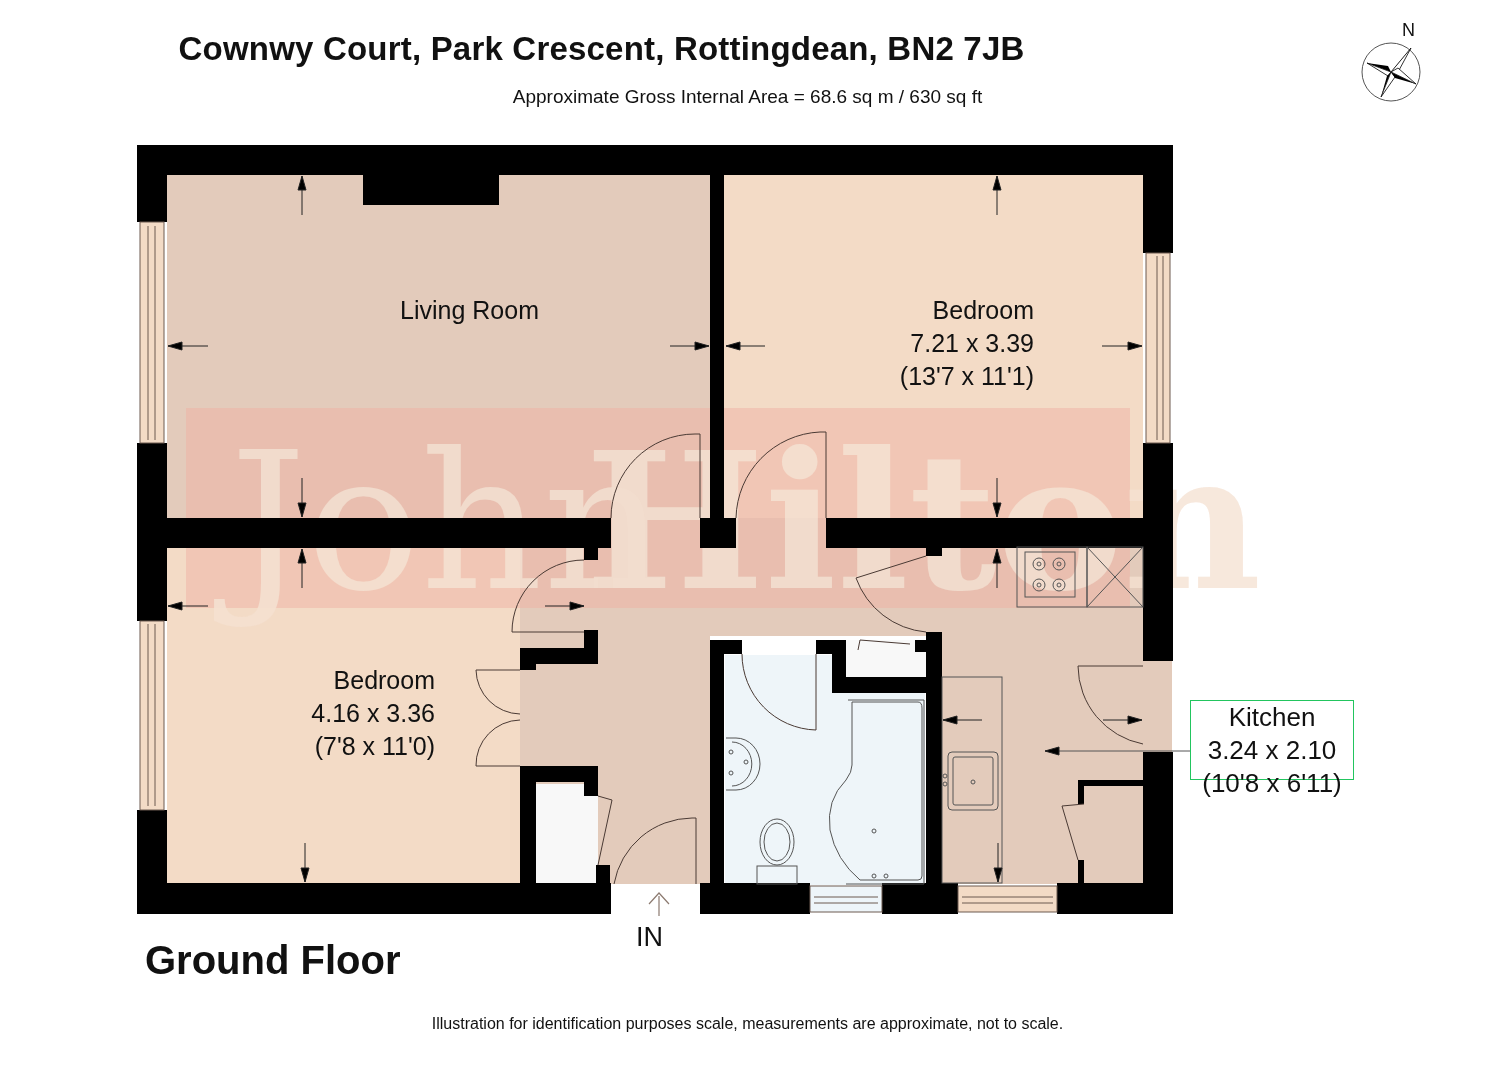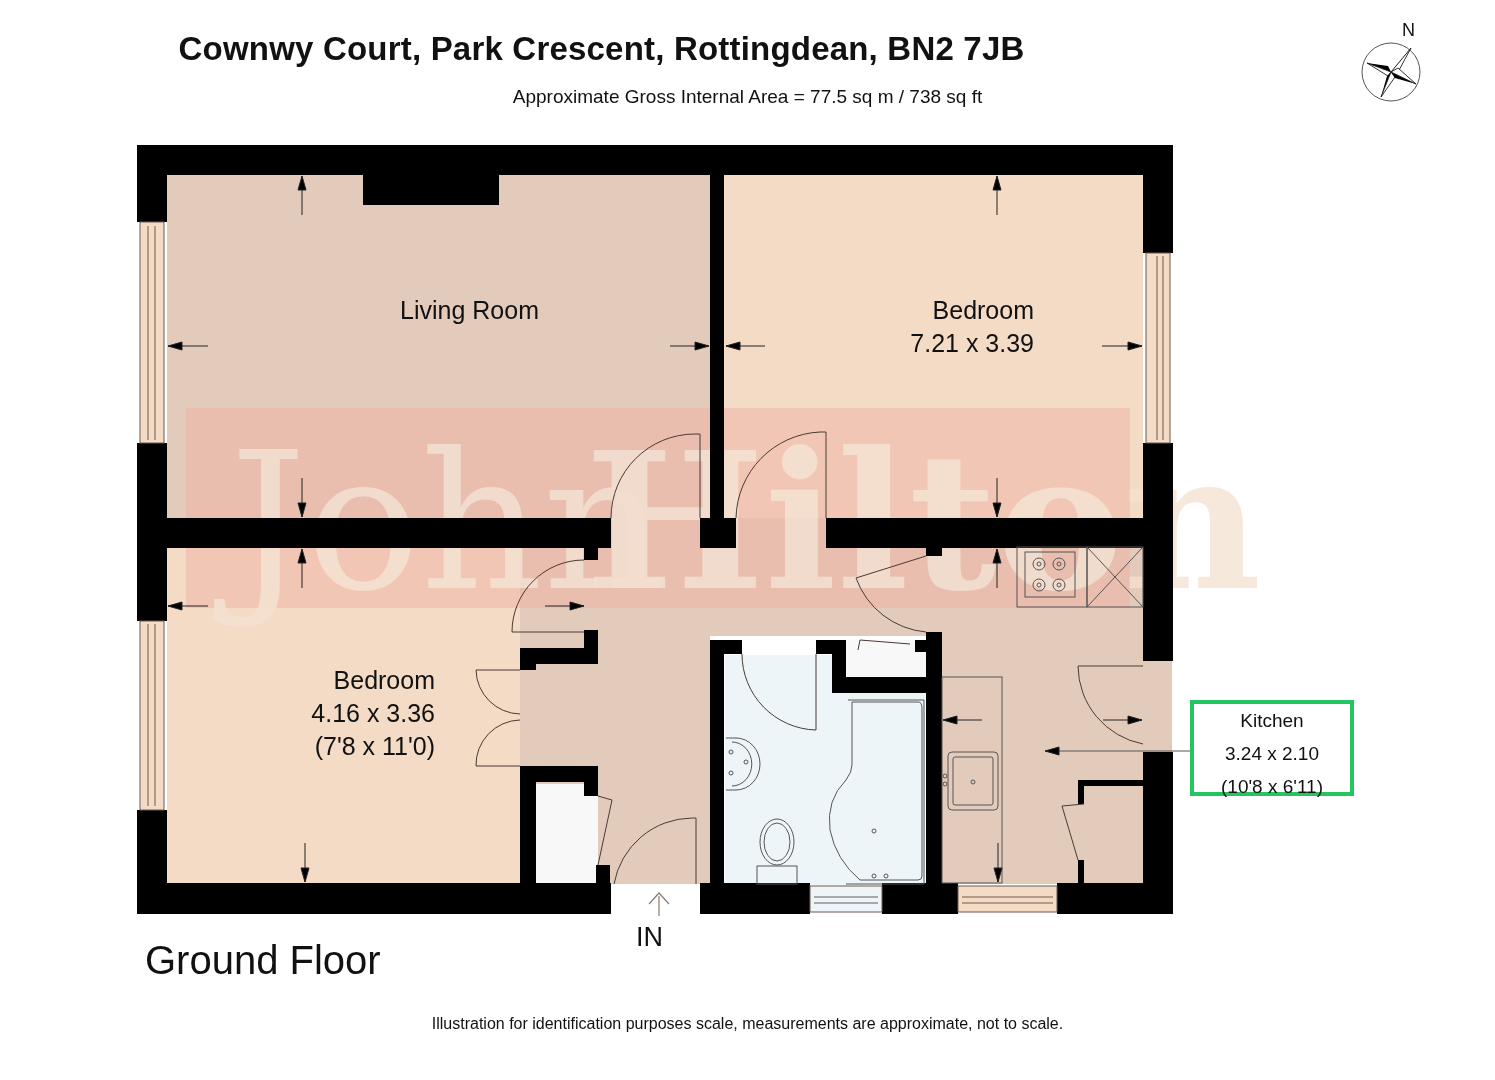--- a/index.html
+++ b/index.html
@@ -5,32 +5,32 @@
   html, body { margin: 0; padding: 0; background: #ffffff; }
   body { width: 1495px; height: 1080px; position: relative; overflow: hidden; font-family: "Liberation Sans", sans-serif; color: #111; }
   .abs { position: absolute; }
   .title { left: 0; width: 1203px; top: 30px; text-align: center; font-size: 33px; font-weight: bold; letter-spacing: 0.2px; }
   .subtitle { left: 0; width: 1495px; top: 86px; text-align: center; font-size: 19px; }
   .compass { left: 1358px; top: 22px; width: 70px; height: 82px; }
   .compass-n { position: absolute; left: 44px; top: -2px; font-size: 18px; }
   .plan { left: 0; top: 0; width: 1495px; height: 1080px; }
   .room-label { position: absolute; text-align: right; font-size: 25px; line-height: 33px; }
   .room-label span { display: block; }
-  .kitchen-box { position: absolute; left: 1190px; top: 700px; width: 164px; height: 96px; border: 4px solid #22c55e; background: #fff; text-align: center; font-size: 19px; line-height: 33px; padding-top: 0; box-sizing: border-box; }
+  .kitchen-box { position: absolute; left: 1190px; top: 700px; width: 164px; height: 80px; border: 1px solid #22c55e; background: #fff; text-align: center; font-size: 26px; line-height: 33px; padding-top: 0; box-sizing: border-box; }
   .kitchen-box span { display: block; }
   .entrance { left: 636px; top: 922px; font-size: 27px; }
-  .floor-name { left: 145px; top: 938px; font-size: 40px; font-weight: normal; }
+  .floor-name { left: 145px; top: 938px; font-size: 40px; font-weight: bold; }
   .footer { left: 0; width: 1495px; top: 1013px; text-align: center; font-size: 16px; line-height: 21px; }
   .footer span { display: block; }
 </style>
 </head>
 <body>
 
 <div class="abs title">Cownwy Court, Park Crescent, Rottingdean, BN2 7JB</div>
-<div class="abs subtitle">Approximate Gross Internal Area = 77.5 sq m / 738 sq ft</div>
+<div class="abs subtitle">Approximate Gross Internal Area = 68.6 sq m / 630 sq ft</div>
 
 <div class="abs compass">
   <span class="compass-n">N</span>
   <svg width="70" height="82" viewBox="0 0 70 82">
     <circle cx="33" cy="50" r="29" fill="none" stroke="#555" stroke-width="1"></circle>
     <polygon points="53,26 38,46 33,50" fill="#000"></polygon>
     <polygon points="53,26 40,50 33,50" fill="#fff" stroke="#000" stroke-width="0.8"></polygon>
     <polygon points="9,41 30,44 33,50" fill="#000"></polygon>
     <polygon points="9,41 30,54 33,50" fill="#fff" stroke="#000" stroke-width="0.8"></polygon>
     <polygon points="23,75 29,54 33,50" fill="#000"></polygon>
@@ -213,20 +213,21 @@
     <path d="M659 916 L 659 896 M649 904 L 659 893 L 669 904"></path>
   </g>
 </svg>
 
 <div class="room-label" style="left:339px; top:294px; width:200px;">
   <span>Living Room</span>
 </div>
 <div class="room-label" style="left:834px; top:294px; width:200px;">
   <span>Bedroom</span>
   <span>7.21 x 3.39</span>
+  <span>(13'7 x 11'1)</span>
 </div>
 <div class="room-label" style="left:235px; top:664px; width:200px;">
   <span>Bedroom</span>
   <span>4.16 x 3.36</span>
   <span>(7'8 x 11'0)</span>
 </div>
 <div class="kitchen-box">
   <span>Kitchen</span>
   <span>3.24 x 2.10</span>
   <span>(10'8 x 6'11)</span>

